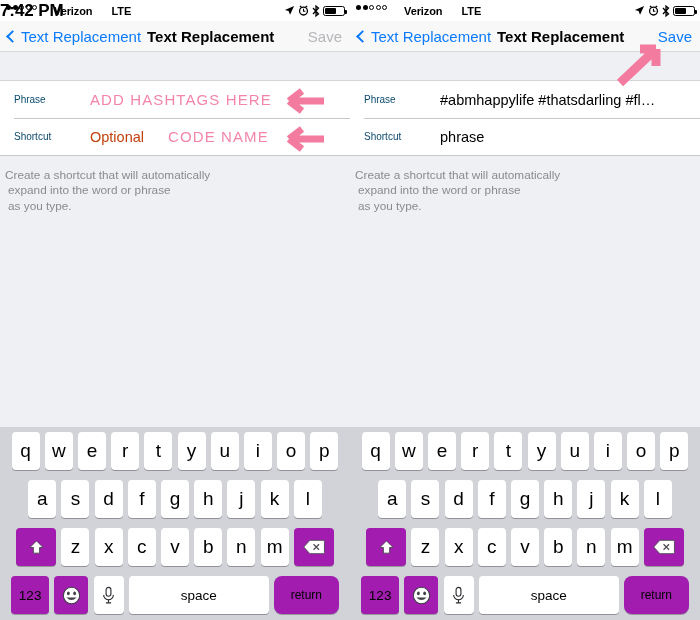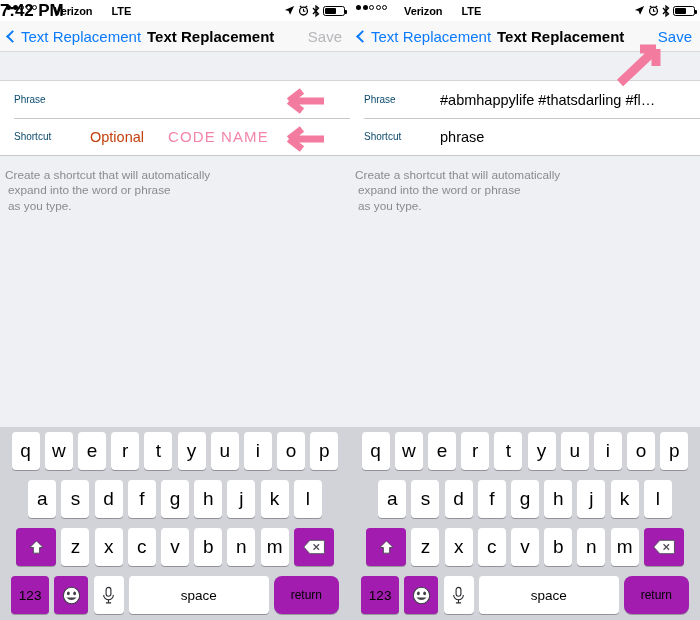--- a/index.html
+++ b/index.html
@@ -331,20 +331,21 @@
         </div>
         <div class="nav-title">Text Replacement</div>
         <div class="nav-save disabled">Save</div>
       </div>
 
       <div class="gap"></div>
 
       <div class="form-group">
         <div class="form-row">
           <span class="field-label">Phrase</span>
+          <span class="ink strong">ADD HASHTAGS HERE</span>
         </div>
         <div class="form-row">
           <span class="field-label">Shortcut</span>
           <span class="field-placeholder">Optional</span>
           <span class="ink strong" style="margin-left:24px">CODE NAME</span>
         </div>
       </div>
 
       <div class="helper">
         <div class="helper-line">Create a shortcut that will automatically</div>

